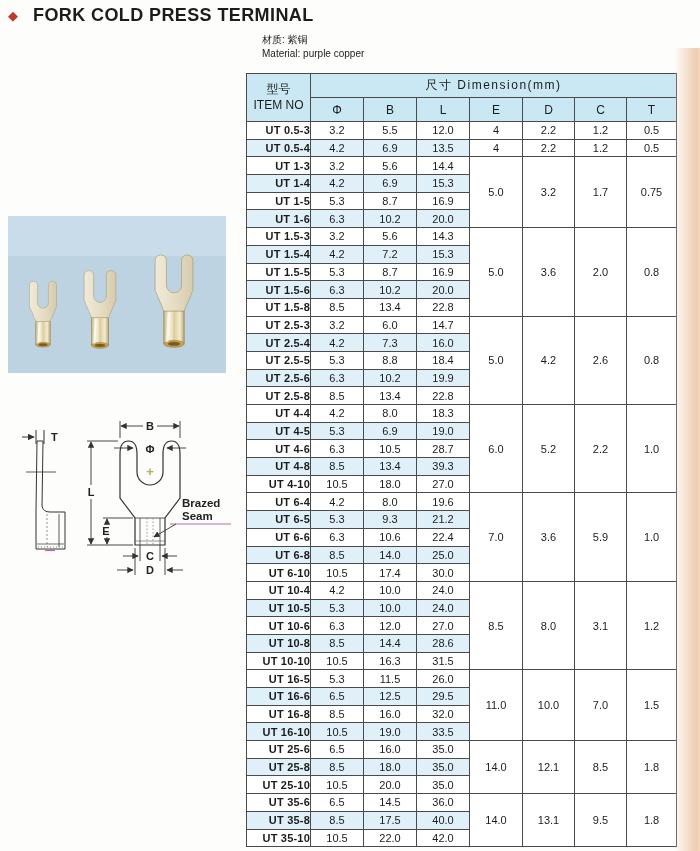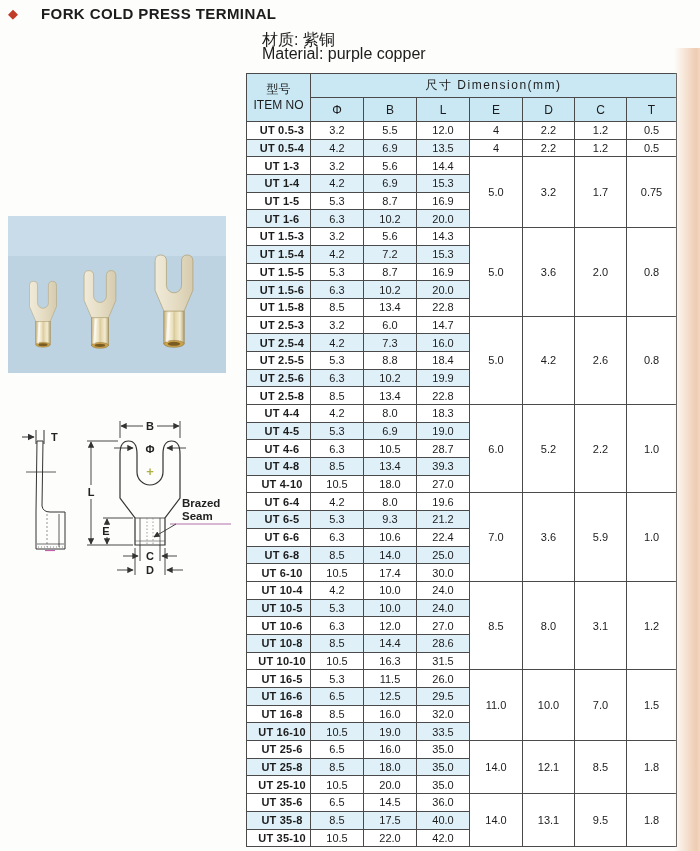--- a/index.html
+++ b/index.html
@@ -3,41 +3,41 @@
 <meta charset="utf-8">
 <style>
   html,body{margin:0;padding:0;}
   body{width:700px;height:851px;background:#fdfdfb;font-family:"Liberation Sans",sans-serif;overflow:hidden;position:relative;color:#1c1c1c;}
   .page{position:absolute;inset:0;}
 
   
   .title-row{position:absolute;left:8px;top:5px;display:flex;align-items:baseline;}
   .diamond{color:#c23a28;font-size:13px;margin-right:7px;transform:translateY(-1px);}
   .title-cn{font-size:17px;font-weight:bold;letter-spacing:1px;}
-  .title-en{font-size:15px;font-weight:bold;margin-left:16px;letter-spacing:.4px;}
+  .title-en{font-size:18px;font-weight:bold;margin-left:8px;letter-spacing:.4px;}
 
   
-  .material{position:absolute;left:262px;top:33px;font-size:16px;line-height:14px;}
+  .material{position:absolute;left:262px;top:33px;font-size:10px;line-height:14px;}
 
   
   .photo{position:absolute;left:8px;top:216px;width:218px;height:157px;}
   
   .diagram{position:absolute;left:0;top:408px;width:235px;height:180px;}
 
   
   .spec-table{position:absolute;left:246px;top:73px;width:430px;border-collapse:collapse;table-layout:fixed;background:#fff;border:1.5px solid #3d3d3d;}
   .spec-table th,.spec-table td{border:1px solid #4a4a4a;text-align:center;vertical-align:middle;padding:0;overflow:hidden;white-space:nowrap;font-size:11px;}
   .spec-table thead th{background:#c9e8f3;font-weight:400;font-size:12px;}
   .spec-table thead tr{height:24px;}
   .spec-table tbody tr{height:17.7px;}
   th.item-h{line-height:1.3;font-size:12px;}
   th.item-h span{display:block;}
   th.dim-h{letter-spacing:1.5px;font-size:12.5px;}
   th.col-h{font-size:12.5px;}
-  td.item-cell{text-align:center;padding-left:7px;font-weight:bold;letter-spacing:.2px;}
+  td.item-cell{text-align:right;padding-left:7px;font-weight:bold;letter-spacing:.2px;}
   tr.alt td:nth-child(-n+4){background:#dff0f8;}
   td.merged-cell,td.white-cell{background:#fff;}
 
   
   .page-edge{position:absolute;right:0;top:48px;width:26px;height:803px;
     background:linear-gradient(to right, rgba(245,228,214,0) 0%, #f6e3d3 45%, #eeccb2 85%, #f3d8c2 100%);}
 </style>
 </head>
 <body>
 

